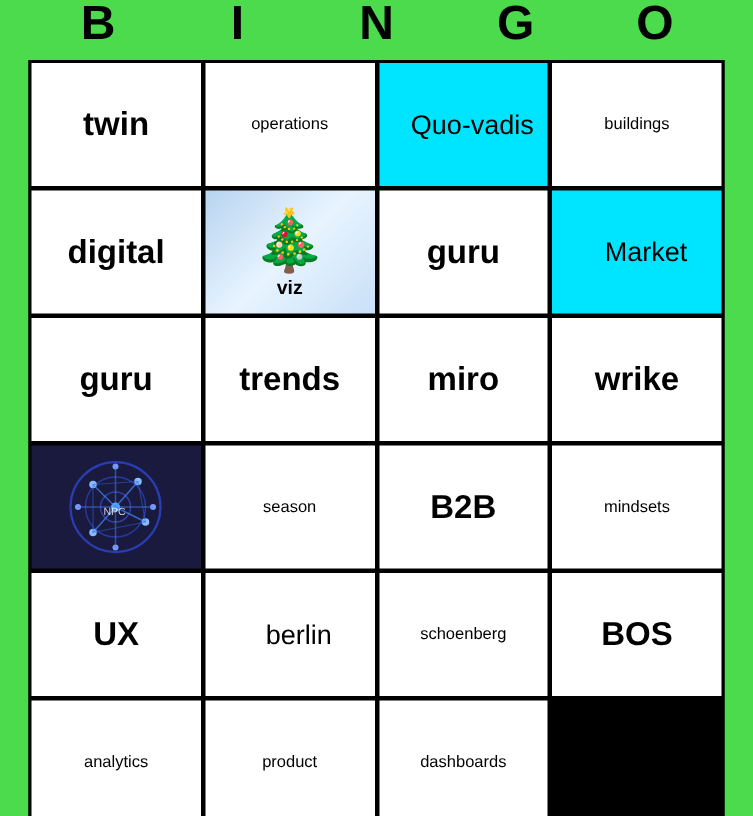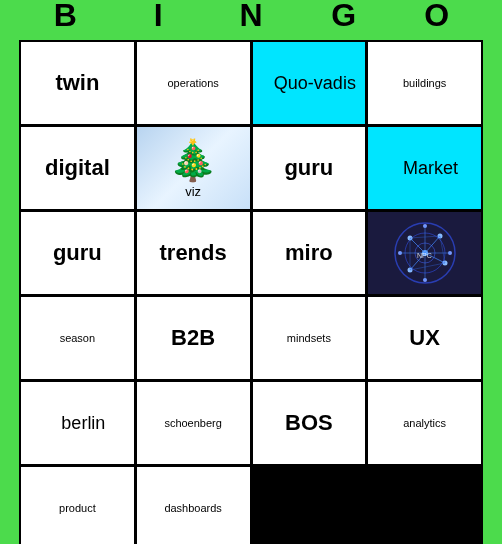--- a/index.html
+++ b/index.html
@@ -98,29 +98,30 @@
 
     <div class="bingo-cell large-text">twin</div>
     <div class="bingo-cell small-text">operations</div>
     <div class="bingo-cell medium-text cyan-bg">Quo-vadis</div>
     <div class="bingo-cell small-text">buildings</div>
 
     <div class="bingo-cell large-text">digital</div>
     <div class="bingo-cell tree-cell">
       <div style="display:flex;flex-direction:column;align-items:center;">
         <span class="tree-emoji">🎄</span>
-        <span style="font-size:13px;font-weight:normal;color:#000;">viz</span>
+        <span style="font-size:13px;font-weight:bold;color:#000;">viz</span>
       </div>
     </div>
     <div class="bingo-cell large-text">guru</div>
     <div class="bingo-cell medium-text cyan-bg">Market</div>
     <div class="bingo-cell large-text">guru</div>
 
     <div class="bingo-cell large-text">trends</div>
     <div class="bingo-cell large-text">miro</div>
+    <div class="bingo-cell large-text">wrike</div>
     <div class="bingo-cell dark-bg">
       <svg class="globe-svg" viewBox="0 0 70 70" xmlns="http://www.w3.org/2000/svg">
         <circle cx="35" cy="35" r="30" fill="none" stroke="#3355ff" stroke-width="1.5" opacity="0.6"></circle>
         <circle cx="35" cy="35" r="20" fill="none" stroke="#3355ff" stroke-width="1" opacity="0.5"></circle>
         <circle cx="35" cy="35" r="10" fill="none" stroke="#4466ff" stroke-width="1" opacity="0.5"></circle>
 
         <circle cx="35" cy="35" r="3" fill="#66aaff"></circle>
         <circle cx="20" cy="20" r="2.5" fill="#88bbff"></circle>
         <circle cx="50" cy="18" r="2.5" fill="#88bbff"></circle>
         <circle cx="55" cy="45" r="2.5" fill="#88bbff"></circle>

